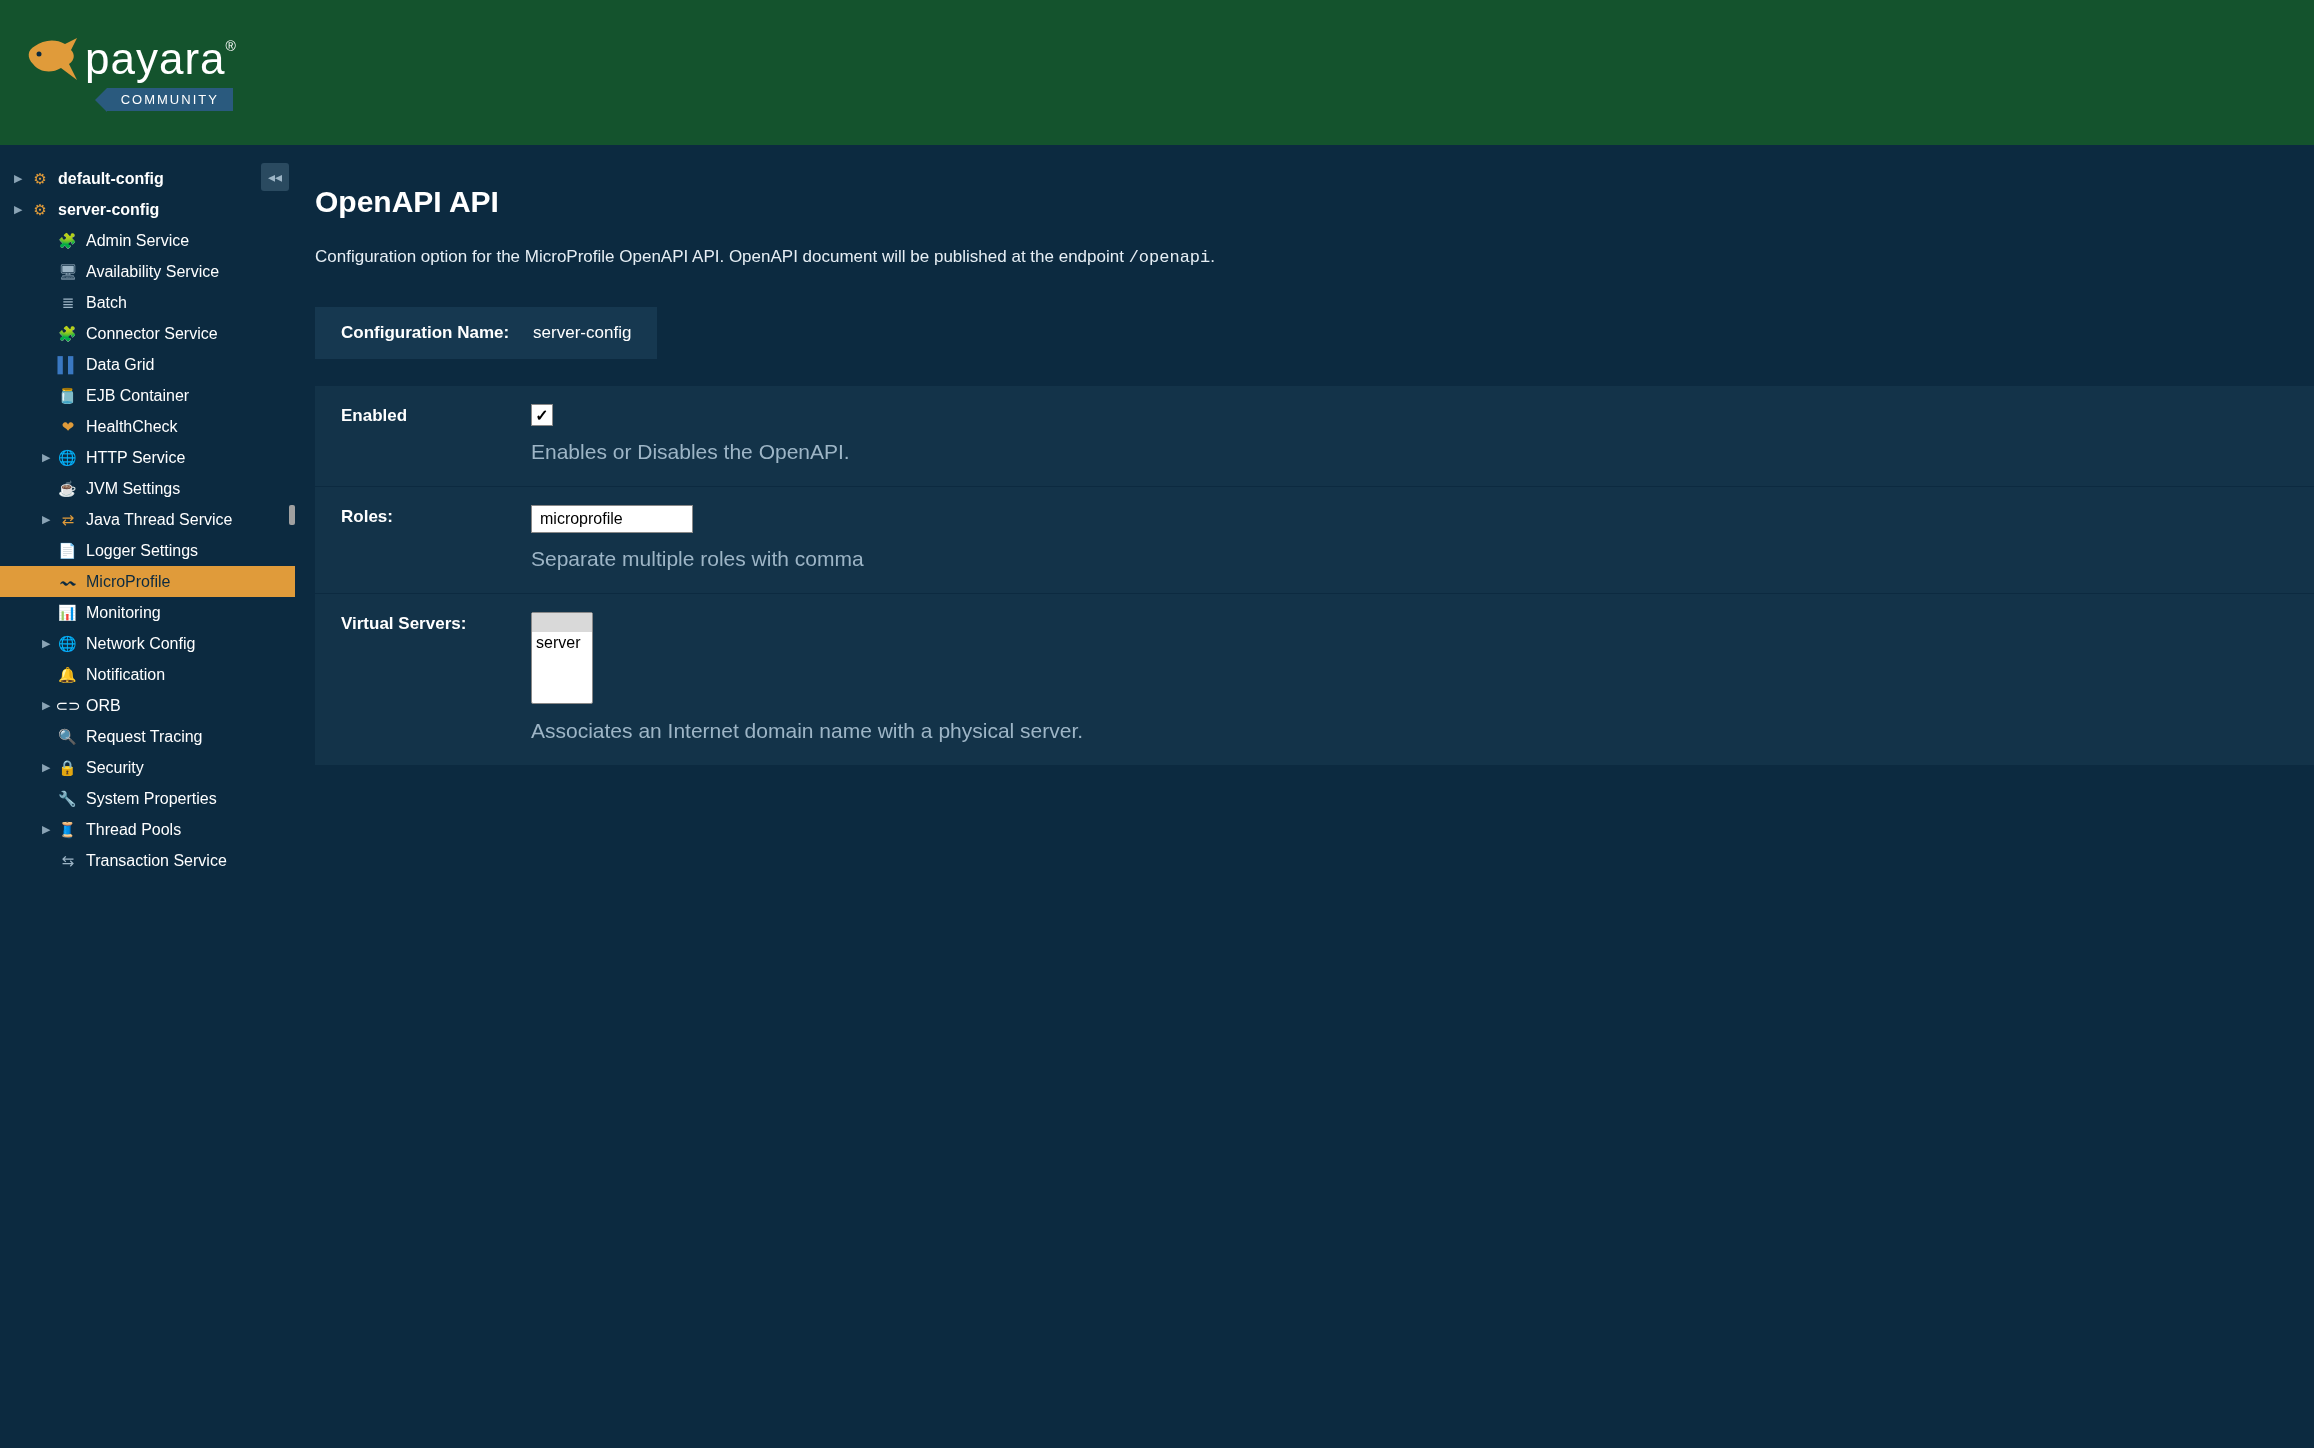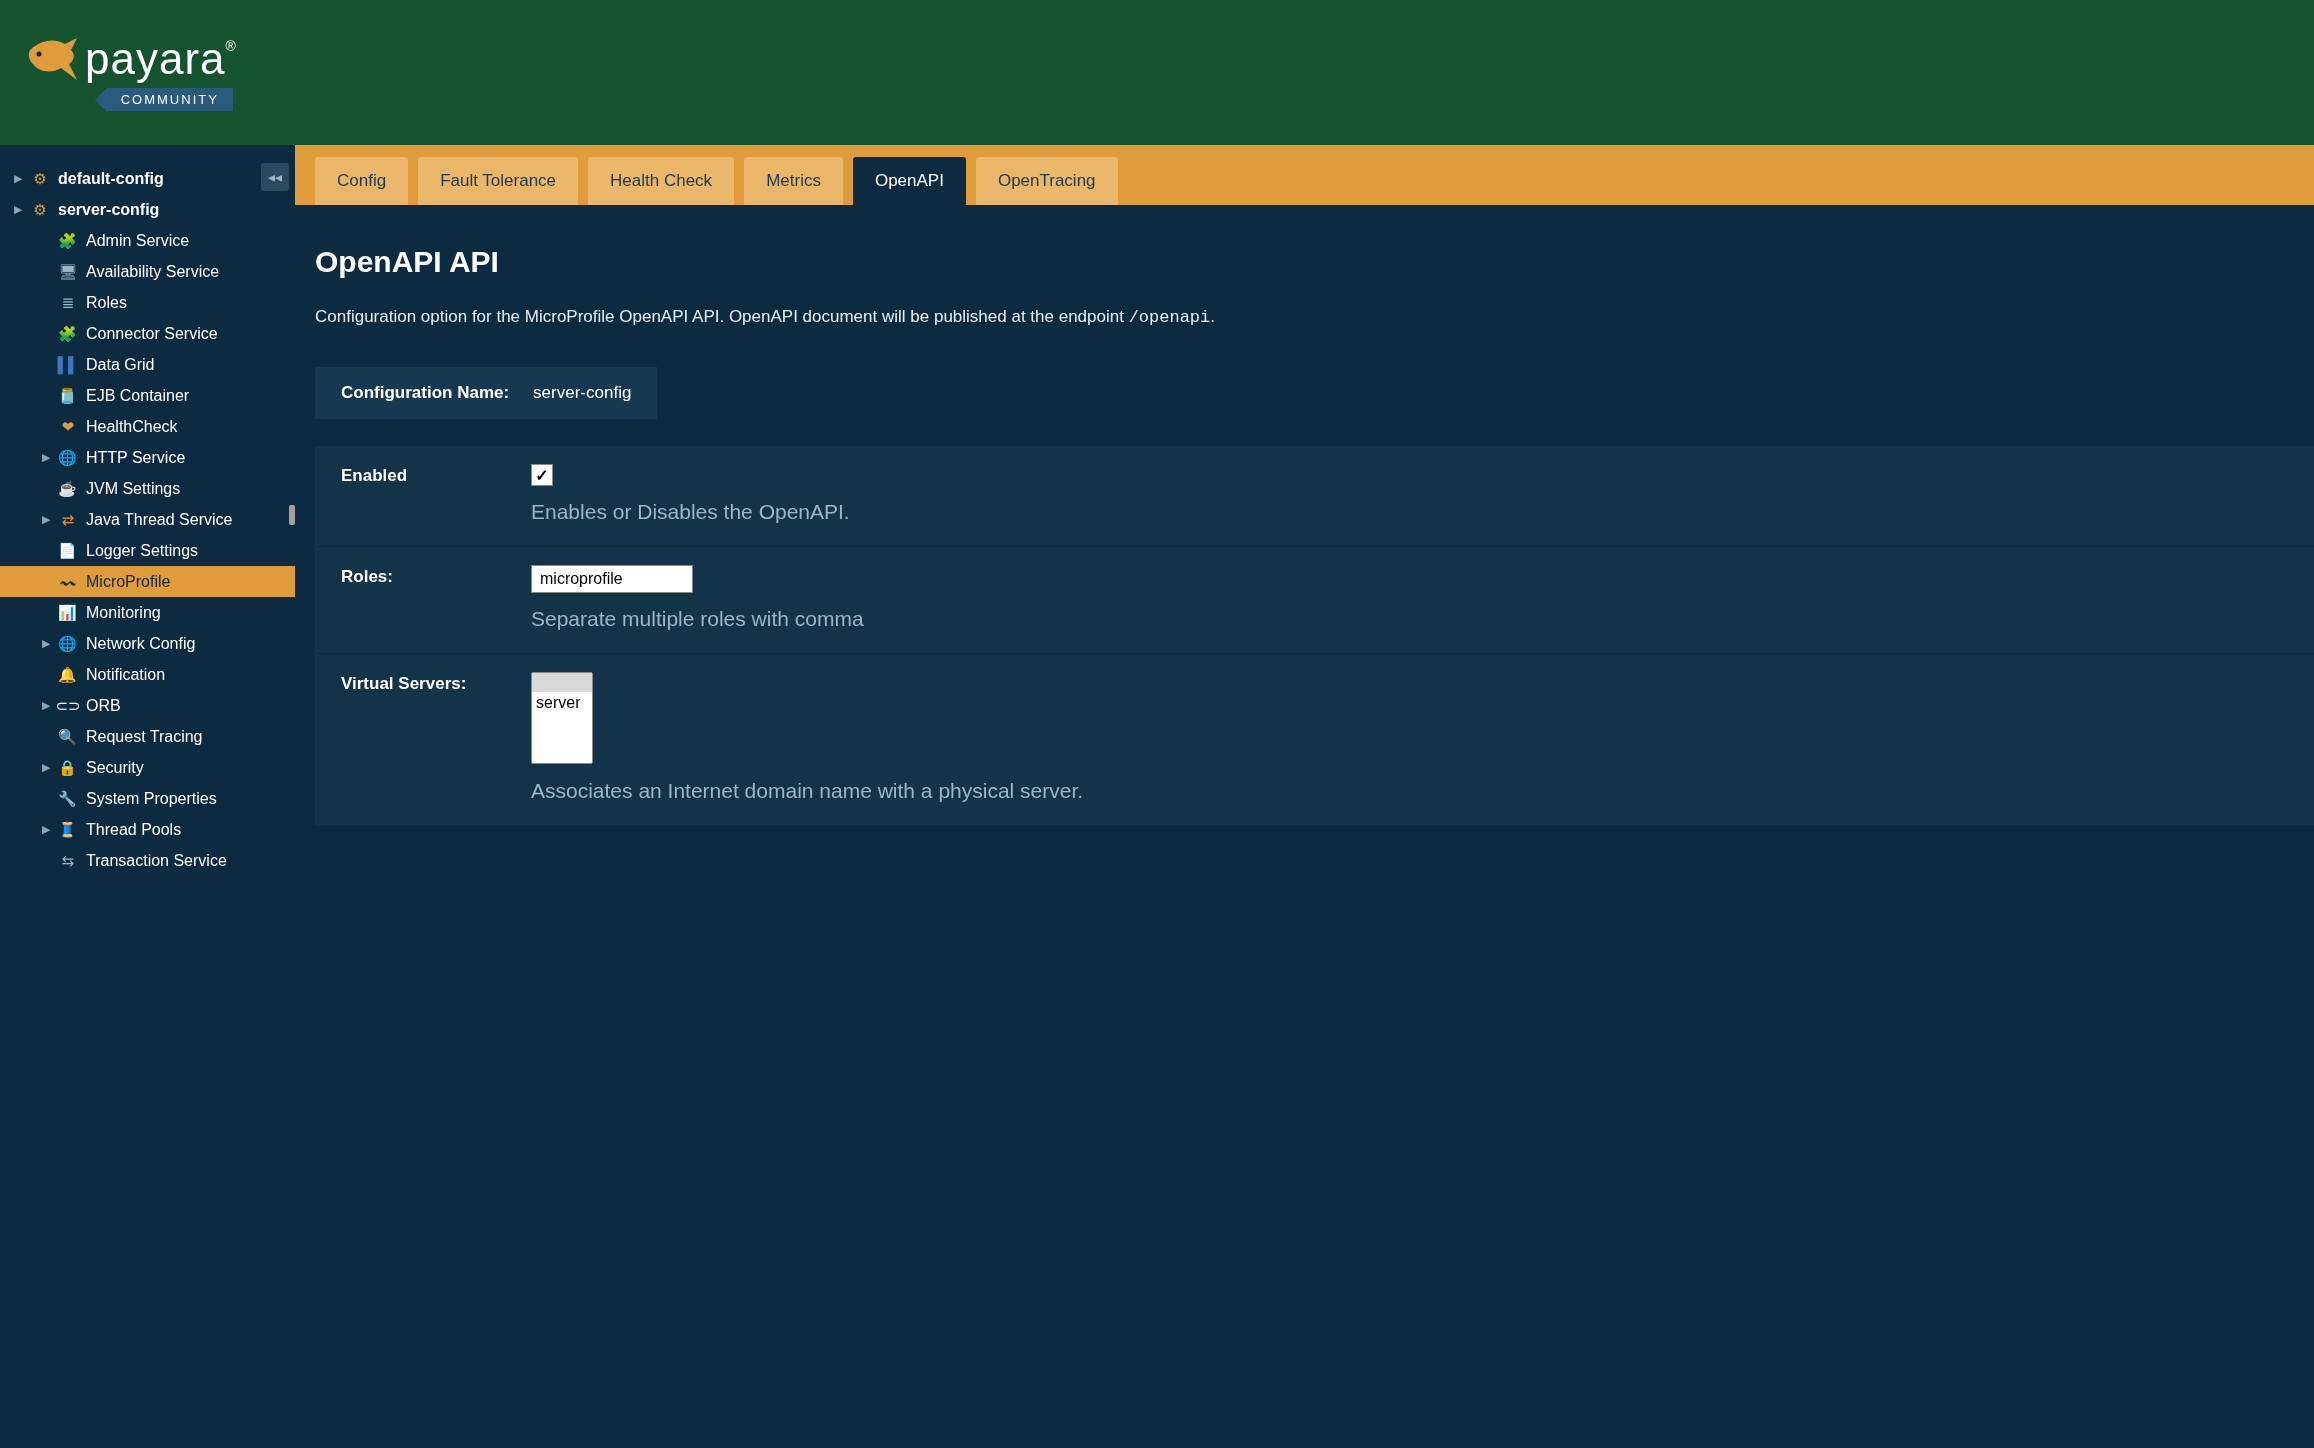--- a/index.html
+++ b/index.html
@@ -195,21 +195,21 @@
           <span class="lbl">Admin Service</span>
         </li>
         <li class="level1">
           <span class="caret none">▶</span>
           <span class="ico" style="color:#9db5c6">🖥</span>
           <span class="lbl">Availability Service</span>
         </li>
         <li class="level1">
           <span class="caret none">▶</span>
           <span class="ico" style="color:#9db5c6">≣</span>
-          <span class="lbl">Roles</span>
+          <span class="lbl">Batch</span>
         </li>
         <li class="level1">
           <span class="caret none">▶</span>
           <span class="ico" style="color:#e09b3a">🧩</span>
           <span class="lbl">Connector Service</span>
         </li>
         <li class="level1">
           <span class="caret none">▶</span>
           <span class="ico" style="color:#3a78c2">▌▌</span>
           <span class="lbl">Data Grid</span>
@@ -292,28 +292,20 @@
         <li class="level1">
           <span class="caret none">▶</span>
           <span class="ico" style="color:#9db5c6">⇆</span>
           <span class="lbl">Transaction Service</span>
         </li>
       </ul>
     <div class="scroll-indicator"></div>
   </div>
 
   <div class="main">
-    <div class="tabbar" id="tabbar">
-        <div class="tab">Config</div>
-        <div class="tab">Fault Tolerance</div>
-        <div class="tab">Health Check</div>
-        <div class="tab">Metrics</div>
-        <div class="tab active">OpenAPI</div>
-        <div class="tab">OpenTracing</div>
-      </div>
 
     <div class="content">
       <h1 class="page-title">OpenAPI API</h1>
       <p class="page-desc">
         <span>Configuration option for the MicroProfile OpenAPI API. OpenAPI document will be published at the endpoint </span><code>/openapi</code><span>.</span>
       </p>
 
       <div class="config-name-bar">
         <span class="k">Configuration Name:</span>
         <span>server-config</span>

